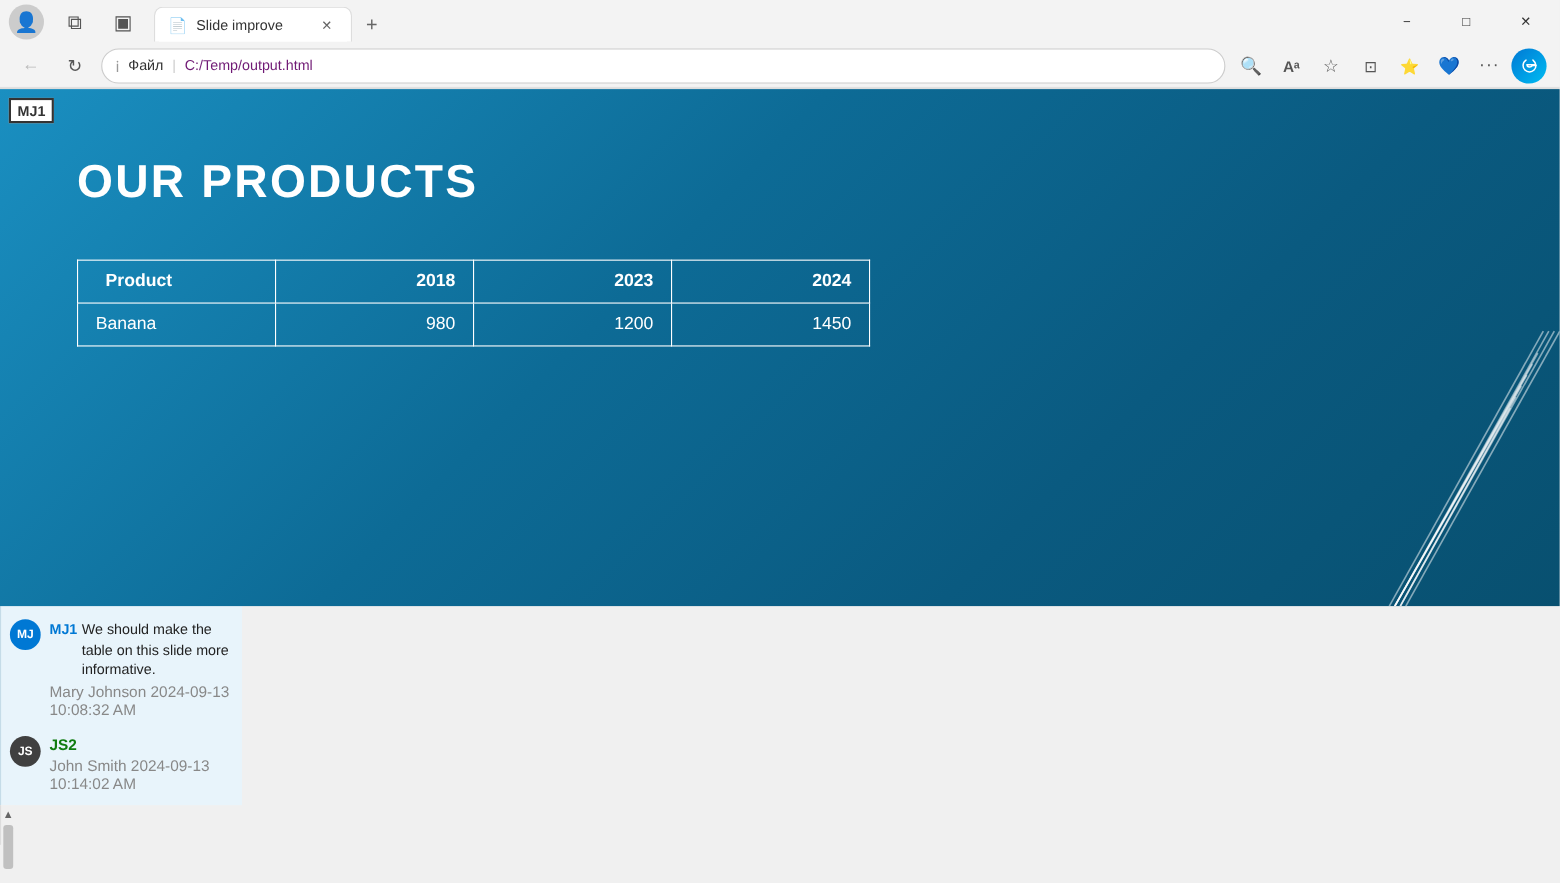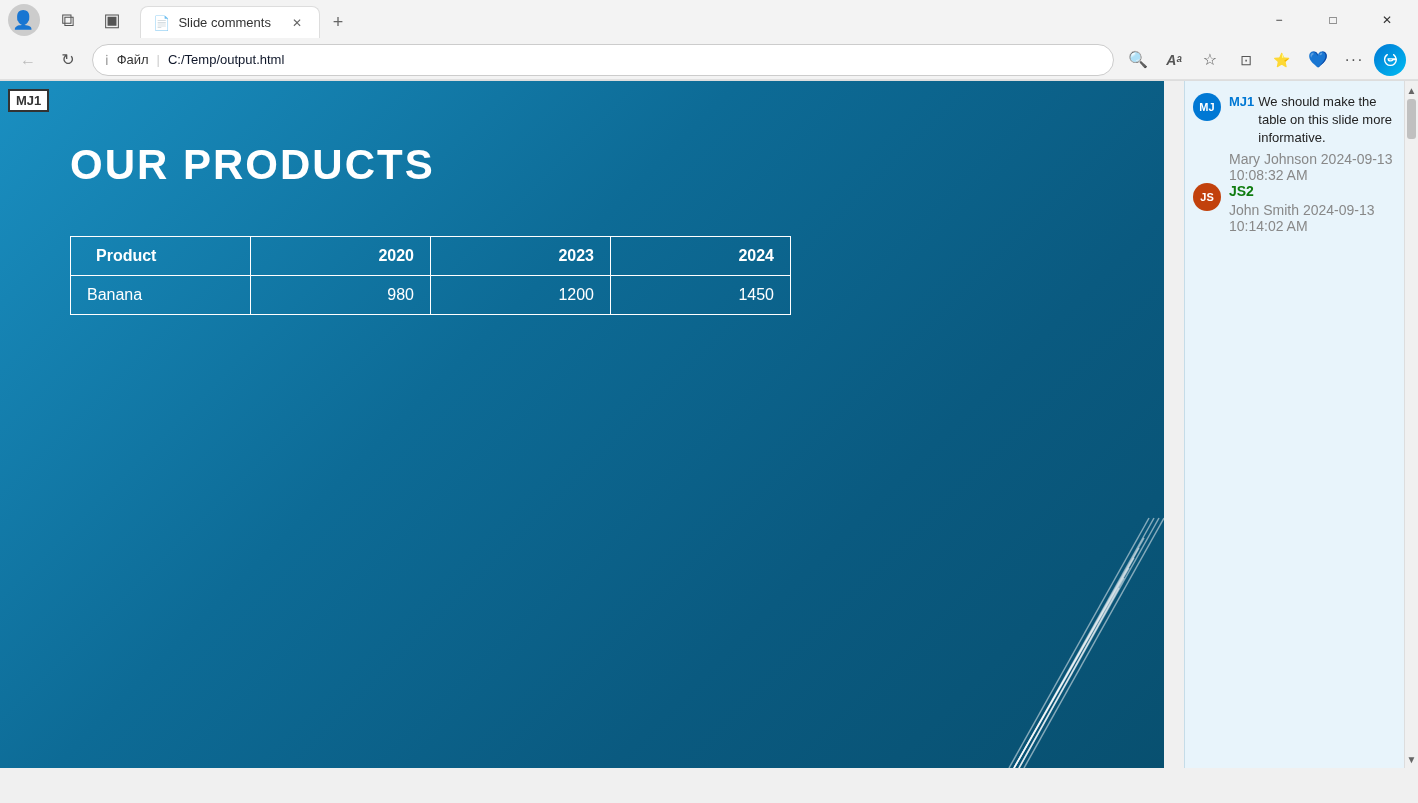--- a/index.html
+++ b/index.html
@@ -105,21 +105,21 @@
       border: 1px solid #ccc;
       border-radius: 20px;
       padding: 0 12px;
       height: 32px;
       gap: 8px;
       font-size: 13px;
       color: #333;
     }
     .address-bar .info-icon { color: #999; font-size: 14px; }
     .address-bar .sep { color: #ccc; }
-    .address-bar .url { color: #0f172a; }
+    .address-bar .url { color: #701a75; }
     .nav-tools {
       display: flex;
       align-items: center;
       gap: 4px;
     }
     .nav-tool-btn {
       width: 32px; height: 32px;
       display: flex; align-items: center; justify-content: center;
       border-radius: 50%;
       cursor: pointer;
@@ -133,20 +133,21 @@
       display: flex; align-items: center; justify-content: center;
       color: white;
       font-size: 16px;
       font-weight: bold;
     }
 
     
     .content-area {
       display: flex;
       height: calc(803px - 116px);
+      flex-direction: column;
     }
 
     
     .slide-area {
       flex: 1;
       background: linear-gradient(135deg, #1a8fc1 0%, #0d6b96 40%, #0a5a80 70%, #085070 100%);
       position: relative;
       overflow: hidden;
     }
 
@@ -217,39 +218,39 @@
 
     
     .comments-panel {
       width: 220px;
       background: #e8f4fb;
       border-left: 1px solid #c5dce8;
       overflow-y: auto;
       padding: 12px 8px;
       display: flex;
       flex-direction: column;
-      margin-left: 20px;
+      gap: 16px;
     }
     .comment-entry {
       display: flex;
       gap: 8px;
       align-items: flex-start;
     }
     .comment-avatar {
       width: 28px;
       height: 28px;
       border-radius: 50%;
       display: flex; align-items: center; justify-content: center;
       font-size: 11px;
       font-weight: bold;
       color: white;
       flex-shrink: 0;
     }
     .avatar-mj { background: #0078d4; }
-    .avatar-js { background: #c2410c; }
+    .avatar-js { background: #404040; }
     .comment-body { flex: 1; }
     .comment-text {
       font-size: 13px;
       color: #222;
       line-height: 1.4;
     }
     .comment-meta {
       font-size: 14px;
       color: #888;
       margin-top: 3px;
@@ -296,21 +297,21 @@
 
     <div class="nav-btn" style="width:32px;height:32px;background:#ccc;border-radius:50%;overflow:hidden;display:flex;align-items:center;justify-content:center;font-size:18px;">👤</div>
 
     <div class="nav-btn" style="font-size:18px;">⧉</div>
 
     <div class="nav-btn" style="font-size:18px;">▣</div>
 
     <div class="tab-bar" style="flex:1;display:flex;align-items:flex-end;height:36px;gap:2px;padding:0;">
       <div class="tab">
         <span class="tab-icon">📄</span>
-        <span class="tab-label">Slide comments</span>
+        <span class="tab-label">Slide improve</span>
         <span class="tab-close">✕</span>
       </div>
       <div class="tab-new" style="background:transparent;border:none;">+</div>
     </div>
 
     <div class="title-bar-controls">
       <div class="win-btn">−</div>
       <div class="win-btn">□</div>
       <div class="win-btn close">✕</div>
     </div>
@@ -322,21 +323,21 @@
 
     <div class="address-bar">
       <span class="info-icon">ℹ</span>
       <span>Файл</span>
       <span class="sep">|</span>
       <span class="url">C:/Temp/output.html</span>
     </div>
 
     <div class="nav-tools">
       <div class="nav-tool-btn">🔍</div>
-      <div class="nav-tool-btn" style="font-size:14px;font-weight:bold;font-style:italic;">Aᵃ</div>
+      <div class="nav-tool-btn" style="font-size:14px;font-weight:bold;">Aᵃ</div>
       <div class="nav-tool-btn">☆</div>
       <div class="nav-tool-btn" style="font-size:14px;">⊡</div>
       <div class="nav-tool-btn" style="font-size:14px;">⭐</div>
       <div class="nav-tool-btn" style="font-size:16px;color:#0078d4;">💙</div>
       <div class="nav-tool-btn" style="font-size:16px;letter-spacing:1px;">···</div>
       <div class="edge-icon">
         <svg width="18" height="18" viewBox="0 0 20 20" fill="none">
           <path d="M17 9.5C17 13.09 14.09 16 10.5 16C6.91 16 4 13.09 4 9.5C4 7.2 5.2 5.18 7 4" stroke="white" stroke-width="1.5" fill="none" stroke-linecap="round"></path>
           <path d="M14 4C15.5 5.2 16.5 6.9 16.9 8.8H8C8 8.8 8 11 10.5 11C12 11 13 10.2 13.5 9.5H16.9" stroke="white" stroke-width="1.5" fill="none" stroke-linecap="round"></path>
         </svg>
@@ -351,21 +352,21 @@
 
     <div class="mj1-marker">MJ1</div>
 
     <div class="slide-title">OUR PRODUCTS</div>
 
     <div class="product-table-container">
       <table class="product-table">
         <thead>
           <tr>
             <th>Product</th>
-            <th>2020</th>
+            <th>2018</th>
             <th>2023</th>
             <th>2024</th>
           </tr>
         </thead>
         <tbody>
           <tr>
             <td>Banana</td>
             <td>980</td>
             <td>1200</td>
             <td>1450</td>

